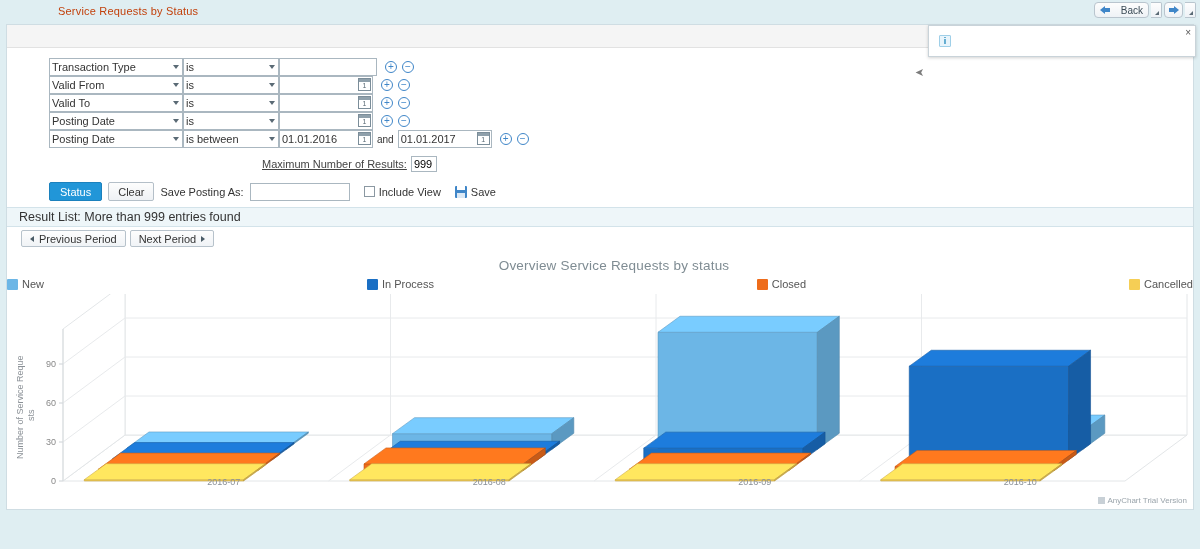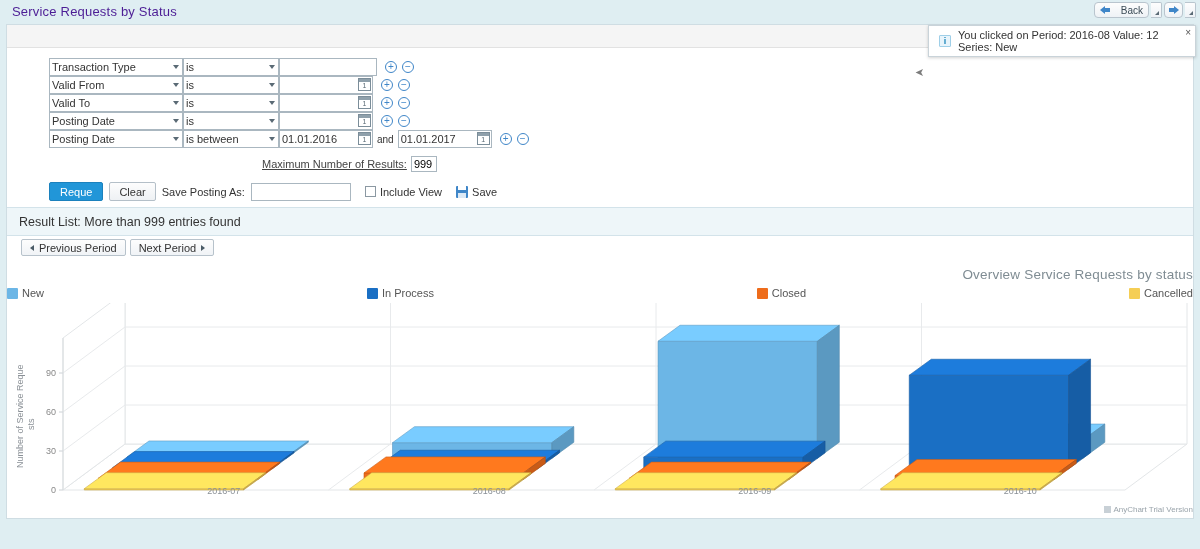--- a/index.html
+++ b/index.html
@@ -7,21 +7,21 @@
   body {
     width:1200px; height:549px; overflow:hidden;
     font-family:"Liberation Sans", sans-serif;
     font-size:12px; color:#333;
     background:#dfeef2;
   }
   .app { position:relative; width:1200px; height:549px; background:#dfeef2; }
 
   
   .titlebar { position:relative; height:24px; padding:4px 0 0 12px; }
-  .titlebar .ttl { font-size:13px; color:#4c1d95; letter-spacing:.2px; }
+  .titlebar .ttl { font-size:11px; color:#c2410c; letter-spacing:.2px;margin-left:46px; }
   .tb-right { position:absolute; right:4px; top:2px; display:flex; align-items:center; gap:2px; }
   .navbtn {
     display:inline-flex; align-items:center; gap:10px;
     height:16px; padding:0 5px;
     background:linear-gradient(#fdfdfd,#eef2f6);
     border:1px solid #b9c5ce; border-radius:4px;
     font-size:10px; color:#3a4a55; cursor:pointer;
   }
   .navbtn.sq { padding:0 3px; }
   .caretbtn {
@@ -166,42 +166,42 @@
   .savebtn { display:flex; align-items:center; gap:4px; margin-left:8px; cursor:pointer; }
   .disk {
     width:12px; height:12px; background:#3f86c8; border-radius:1px; position:relative;
   }
   .disk:before { content:""; position:absolute; left:2px; top:0; width:8px; height:4px; background:#fff; }
   .disk:after  { content:""; position:absolute; left:2px; bottom:0; width:8px; height:5px; background:#dce9f5; }
 
   
   .resultband {
     background:#eef6f9; border-top:1px solid #d3e3ea; border-bottom:1px solid #d3e3ea;
-    height:29px; display:flex; align-items:center; padding-left:12px;
+    height:20px; display:flex; align-items:center; padding-left:12px;
     font-size:12.5px; color:#333;
   }
   .periodbar { background:#fff; height:22px; display:flex; align-items:center; padding:1px 0 0 14px; gap:4px; }
   .pbtn {
     height:17px; padding:0 8px; font-size:11px; color:#333;
     background:linear-gradient(#fdfdfd,#f0f3f6); border:1px solid #b7c2cb; border-radius:2px;
     display:flex; align-items:center; gap:5px; cursor:pointer;
   }
   .tri-l { border-top:3px solid transparent; border-bottom:3px solid transparent; border-right:4px solid #4a5b66; }
   .tri-r { border-top:3px solid transparent; border-bottom:3px solid transparent; border-left:4px solid #4a5b66; }
 
   
   .chartwrap { position:relative; background:#fff; height:260px; overflow:hidden; }
   .chart-title {
-    text-align:right; font-size:13.5px; color:#7f8c93; padding-top:9px; letter-spacing:.2px;padding-left:28px;
+    text-align:center; font-size:13.5px; color:#7f8c93; padding-top:9px; letter-spacing:.2px;padding-left:28px;
   }
   .legend { display:flex; justify-content:space-between; align-items:center; gap:12px; margin-top:5px; }
   .legend .li { display:flex; align-items:center; gap:4px; font-size:11px; color:#555; cursor:pointer; }
   .swatch { width:11px; height:11px; border-radius:1px; }
   .watermark {
-    position:absolute; right:0; bottom:4px; font-size:8px; color:#9aa4ab;
+    position:absolute; right:6px; bottom:4px; font-size:8px; color:#9aa4ab;
     display:flex; align-items:center; gap:2px;
   }
   .wm-sq { width:7px; height:7px; background:#c8d0d6; display:inline-block; }
   svg.plot { position:absolute; left:0; top:0; }
 </style>
 </head>
 <body>
 
 <div class="app">
 
@@ -331,21 +331,21 @@
         <span class="pm first">+</span>
         <span class="pm">−</span>
       </div>
 
       <div class="maxrow">
         <label>Maximum Number of Results:</label>
         <input type="text" value="999" style="">
       </div>
 
       <div class="btnrow">
-        <button class="btn-primary">Reque</button>
+        <button class="btn-primary">Status</button>
         <button class="btn-std">Clear</button>
         <span class="lbl">Save Posting As:</span>
         <input class="savein" type="text" value="" style="">
         <span class="cbwrap">
           <span class="cb"></span>
           <span class="lbl">Include View</span>
         </span>
         <span class="savebtn">
           <span class="disk"></span>
           <span class="lbl">Save</span>
@@ -477,17 +477,16 @@
         <span class="wm-sq"></span>
         <span>AnyChart Trial Version</span>
       </div>
     </div>
 
   </div>
 
   <div class="popup">
     <span class="close-x">×</span>
     <span class="pinfo">i</span>
-    <span>You clicked on Period: 2016-08 Value: 12 Series: New</span>
   </div>
   <span class="mousearrow">➤</span>
 
 </div>
 
 </body></html>

